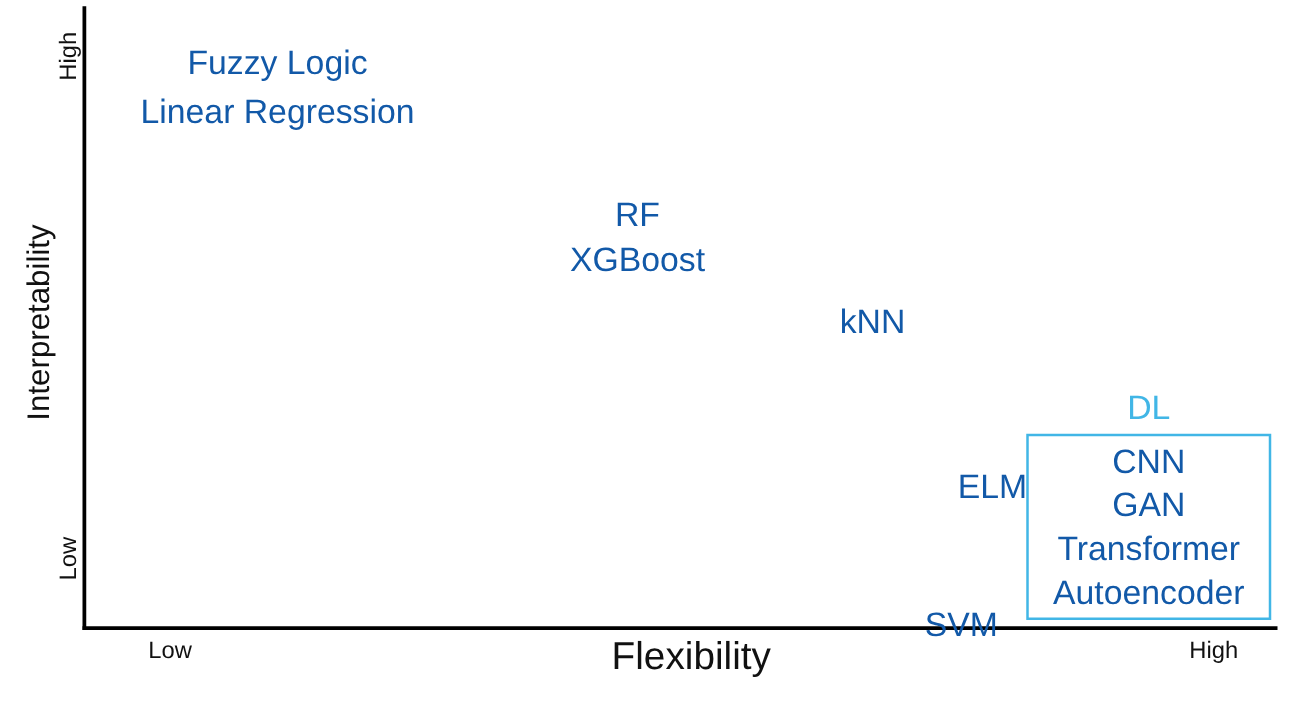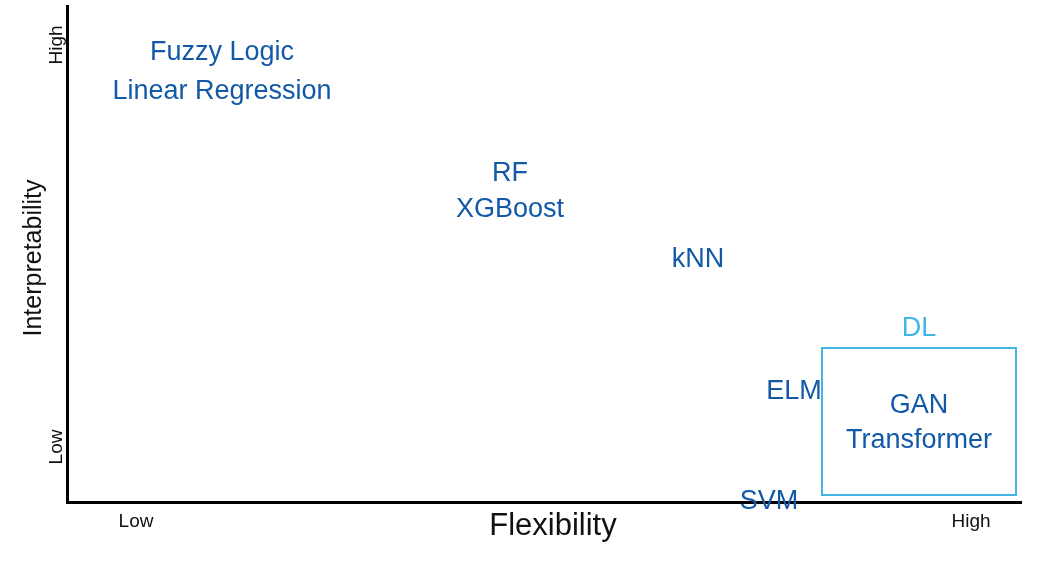--- a/index.html
+++ b/index.html
@@ -154,18 +154,20 @@
   <div class="method" id="m-linear-regression">Linear Regression</div>
   <div class="method" id="m-rf">RF</div>
   <div class="method" id="m-xgboost">XGBoost</div>
   <div class="method" id="m-knn">kNN</div>
   <div class="method" id="m-elm">ELM</div>
   <div class="method" id="m-svm">SVM</div>
   <div class="method" id="m-dl">DL</div>
 
   <div id="dl-box">
     <div id="dl-box-list">
+      <div class="dl-item">CNN</div>
       <div class="dl-item">GAN</div>
       <div class="dl-item">Transformer</div>
+      <div class="dl-item">Autoencoder</div>
     </div>
   </div>
 
 </div>
 
 </body></html>

